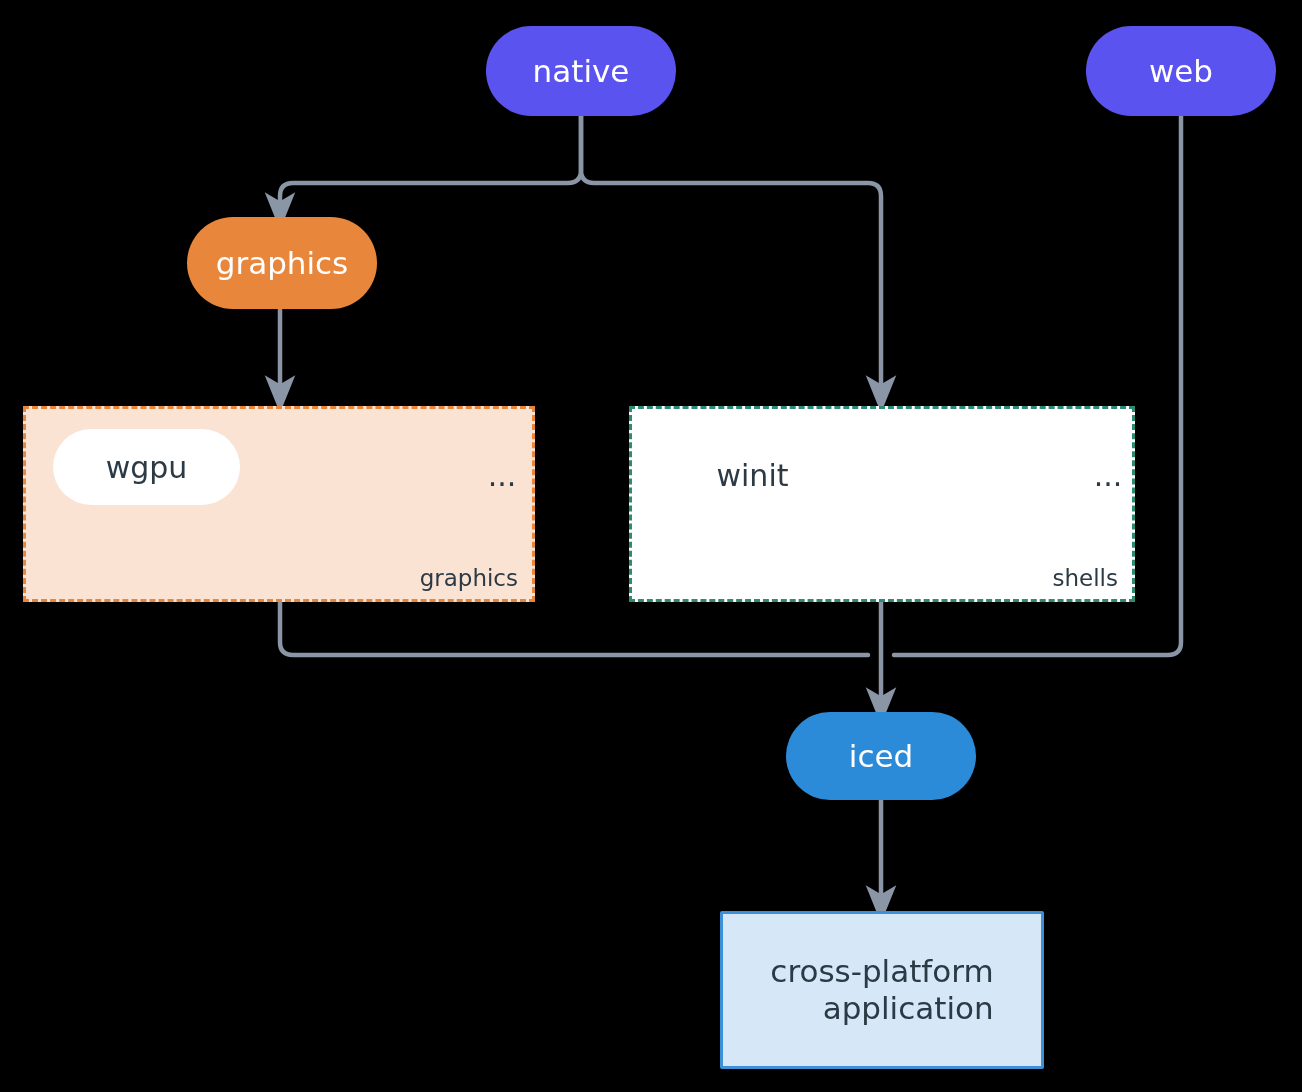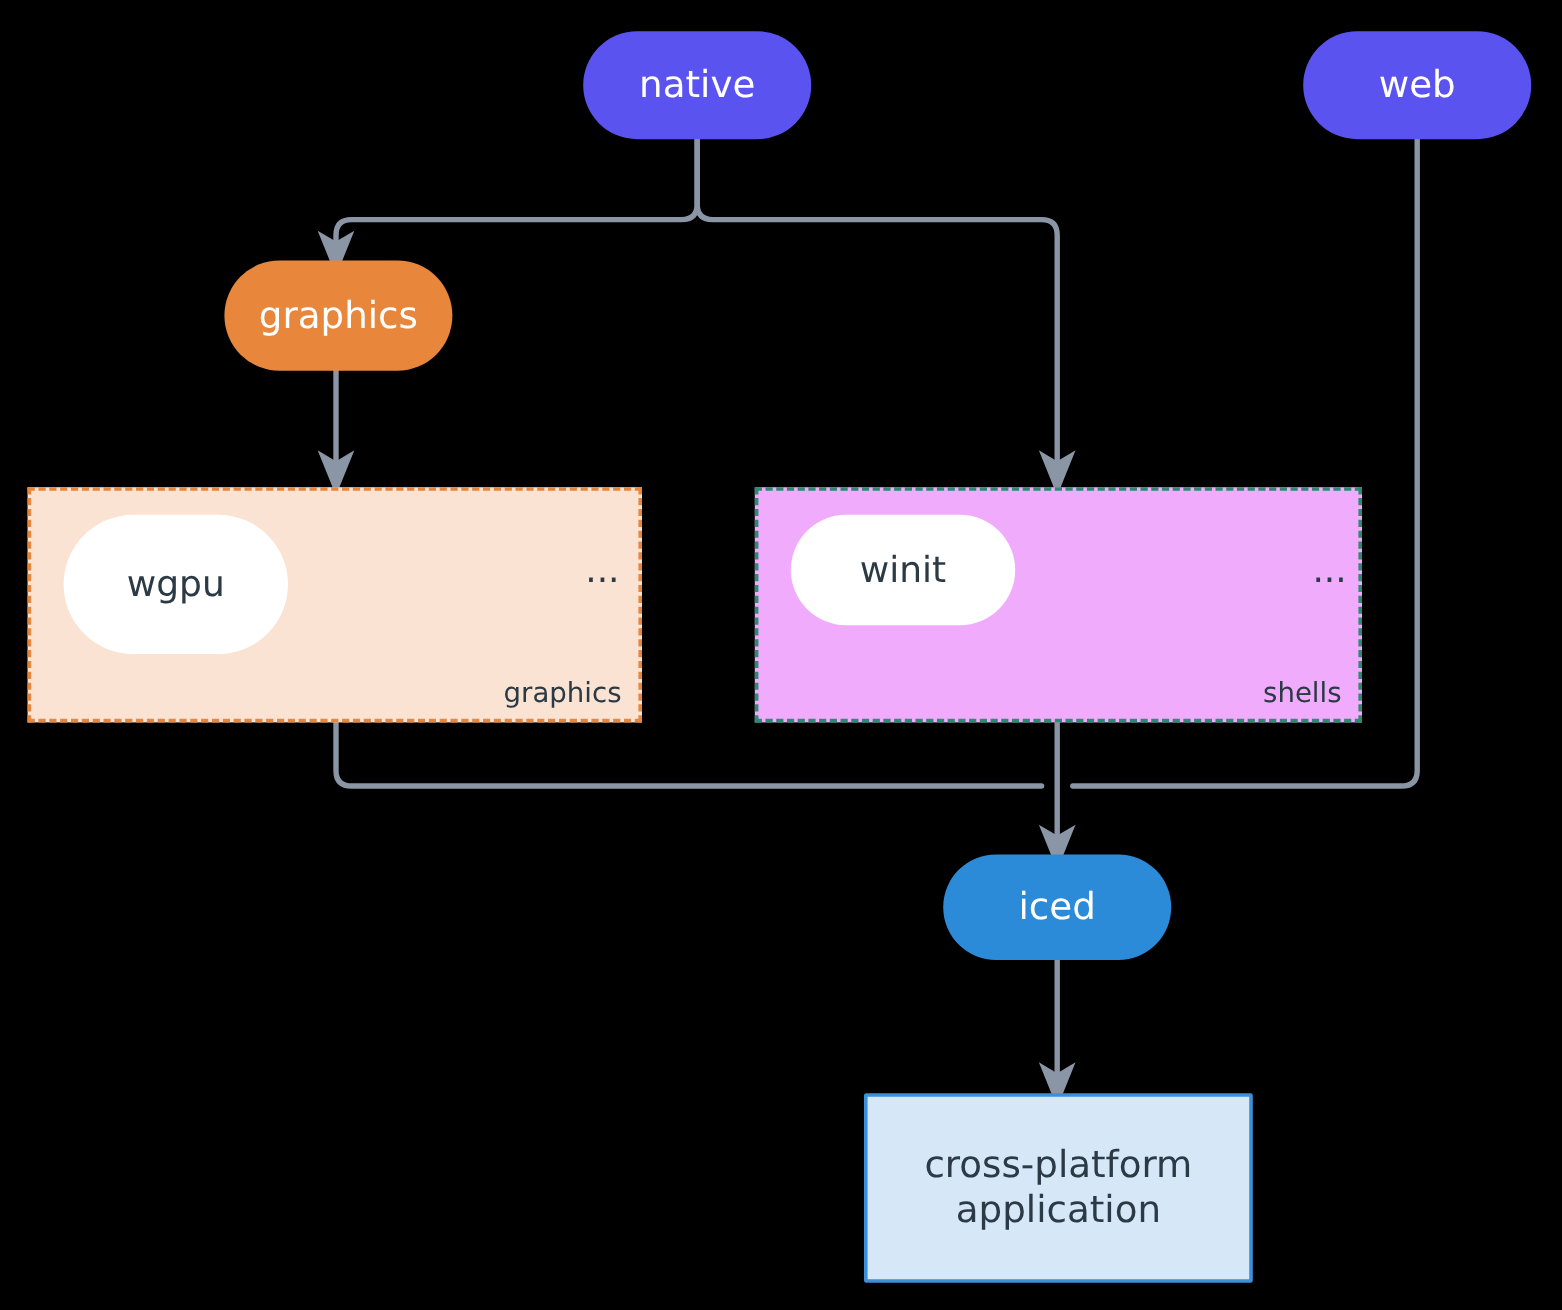--- a/index.html
+++ b/index.html
@@ -69,20 +69,21 @@
   .ellipsis {
     position: absolute;
     color: #2b3a45;
     font-size: 30px;
     display: flex;
     align-items: center;
     justify-content: center;
   }
   .rect {
     border-radius: 2px;
+    text-align: right;
   }
 </style>
 </head>
 <body>
 
 <div id="diagram-root">
 
   <svg class="edges" viewBox="0 0 1302 1092" xmlns="http://www.w3.org/2000/svg">
     <defs>
       <marker id="arrow" markerWidth="10" markerHeight="10" refX="5.2" refY="4" orient="auto" markerUnits="strokeWidth">
@@ -112,29 +113,29 @@
   <div class="node pill stage" style="left:1086px; top:26px; width:190px; height:90px; background:#5b53f0;">
     <span class="node-label">web</span>
   </div>
 
   <div class="node pill stage" style="left:187px; top:217px; width:190px; height:92px; background:#e8863c;">
     <span class="node-label">graphics</span>
   </div>
 
   <div class="group" style="left:23px; top:406px; width:512px; height:196px;
               background:#fbe3d4; border:3px dashed #e8863c;">
-    <div class="member" style="left:27px; top:20px; width:187px; height:116px;">
+    <div class="member" style="left:27px; top:20px; width:187px; height:76px;">
       <span>wgpu</span>
     </div>
     <div class="ellipsis" style="left:453px; top:50px; width:46px; height:32px;">...</div>
     <div class="group-caption">graphics</div>
   </div>
 
   <div class="group" style="left:629px; top:406px; width:506px; height:196px;
-              background:#f0abfc; border:3px dashed #2e8b72;">
+              background:#ffffff; border:3px dashed #2e8b72;">
     <div class="member" style="left:27px; top:20px; width:187px; height:92px;">
       <span>winit</span>
     </div>
     <div class="ellipsis" style="left:453px; top:50px; width:46px; height:32px;">...</div>
     <div class="group-caption">shells</div>
   </div>
 
   <div class="node pill stage" style="left:786px; top:712px; width:190px; height:88px; background:#2c8bd9;">
     <span class="node-label">iced</span>
   </div>

